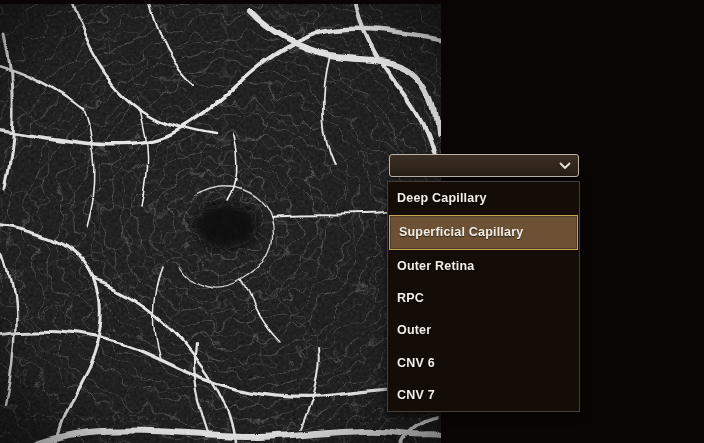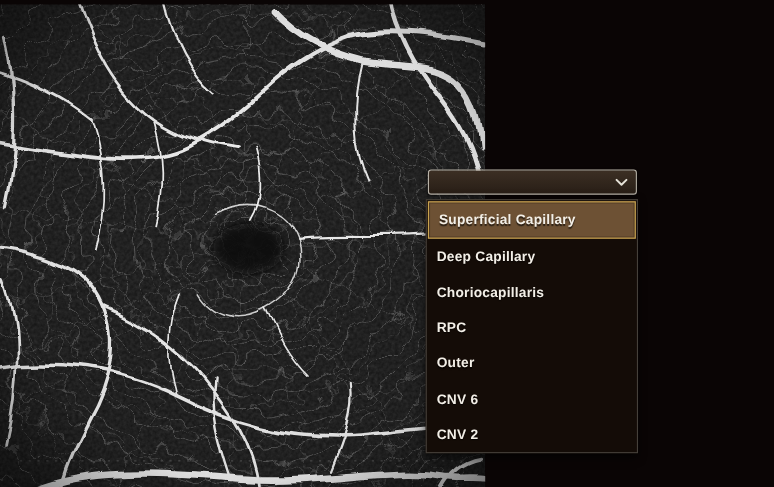--- a/index.html
+++ b/index.html
@@ -162,22 +162,22 @@
   <div class="layer-select">
     <span class="value"></span>
     <span class="chev">
       <svg width="12" height="8" viewBox="0 0 12 8">
         <polyline points="1.5,1.5 6,6 10.5,1.5" fill="none" stroke="#e6e2d8" stroke-width="1.8" stroke-linecap="round" stroke-linejoin="round"></polyline>
       </svg>
     </span>
   </div>
 
   <div class="dropdown">
+      <div class="option">Deep Capillary</div>
       <div class="option selected">Superficial Capillary</div>
-      <div class="option">Deep Capillary</div>
-      <div class="option">Choriocapillaris</div>
+      <div class="option">Outer Retina</div>
       <div class="option">RPC</div>
       <div class="option">Outer</div>
       <div class="option">CNV 6</div>
-      <div class="option">CNV 2</div>
+      <div class="option">CNV 7</div>
     </div>
 
 </div>
 
 </body></html>

